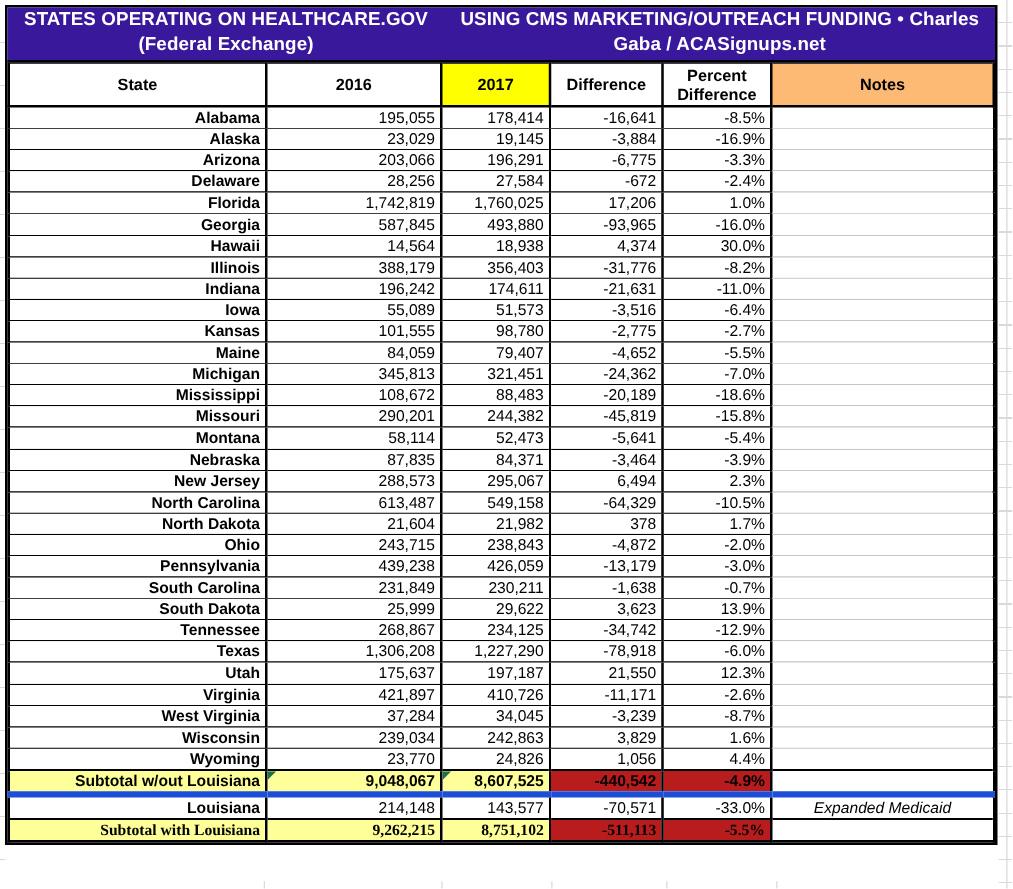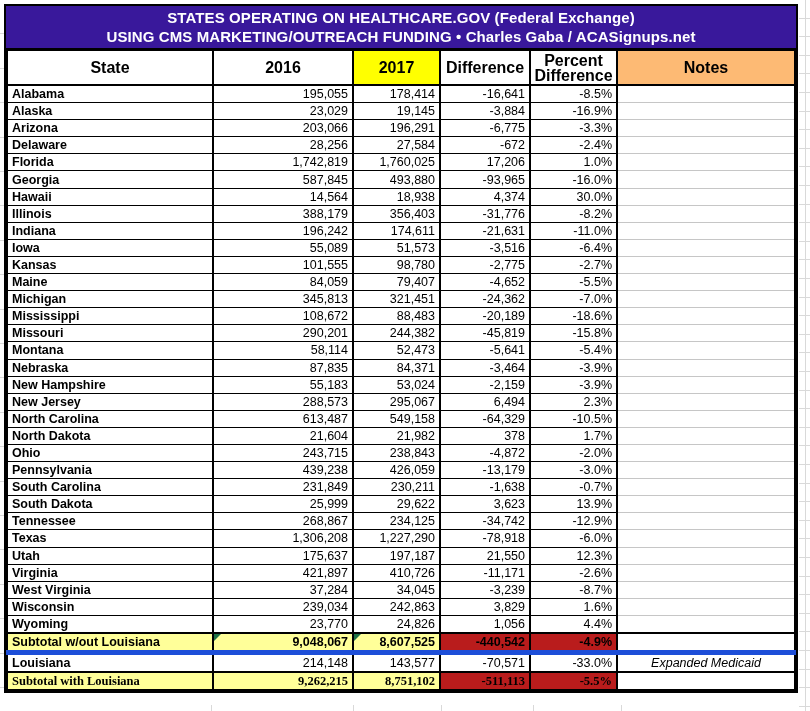--- a/index.html
+++ b/index.html
@@ -15,37 +15,37 @@
   .grid-bottom{position:absolute;left:0;bottom:0;width:810px;height:6px;background:
     linear-gradient(#d9d9d9,#d9d9d9) 211px 0/1px 100% no-repeat,
     linear-gradient(#d9d9d9,#d9d9d9) 353px 0/1px 100% no-repeat,
     linear-gradient(#d9d9d9,#d9d9d9) 441px 0/1px 100% no-repeat,
     linear-gradient(#d9d9d9,#d9d9d9) 533px 0/1px 100% no-repeat,
     linear-gradient(#d9d9d9,#d9d9d9) 621px 0/1px 100% no-repeat;}
 
   .tablewrap{position:absolute;left:4px;top:4px;width:794px;border:2px solid #000;box-sizing:border-box;background:#fff;}
 
   .banner{height:42px;background:#39189B;border-bottom:2px solid #000;color:#fff;
-    display:flex;flex-direction:column;justify-content:center;text-align:center;
+    display:flex;justify-content:center;text-align:center;
     font-weight:bold;font-size:15px;line-height:19.5px;letter-spacing:.1px;}
 
   table{width:100%;border-collapse:collapse;table-layout:fixed;}
   col.c-state{width:206px;} col.c-v2016{width:140px;} col.c-v2017{width:87px;}
   col.c-diff{width:90px;} col.c-pct{width:87px;} col.c-notes{width:auto;}
 
   th{height:33px;padding:0 2px;background:#fff;border:1px solid #000;
     border-left-width:2px;border-right-width:2px;border-top-width:1px;border-bottom:2px solid #000;
-    font-size:16px;font-weight:bold;text-align:center;vertical-align:middle;white-space:pre-line;line-height:15px;}
+    font-size:13px;font-weight:bold;text-align:center;vertical-align:middle;white-space:pre-line;line-height:15px;}
 
   td{position:relative;height:16.1px;padding:0 4px;font-size:12.5px;line-height:16px;
     border-left:2px solid #000;border-right:2px solid #000;border-top:1px solid #000;
     white-space:nowrap;overflow:hidden;vertical-align:middle;background:#fff;color:#000;}
   tbody tr:last-child td{border-bottom:2px solid #000;font-family:Liberation Serif, serif;}
 
-  td.col-state{font-weight:bold;}
+  td.col-state{text-align:right;font-weight:bold;}
   td.col-v2016,td.col-v2017,td.col-diff,td.col-pct{text-align:right;}
   td.col-notes{text-align:center;font-style:italic;border-top:1px solid #c6c6c6;}
 
   tr.subtotal td{font-weight:bold;border-top:2px solid #000;border-bottom:5px solid #1d4ed8;background:#FFFF99;}
   tr.subtotal td.col-diff,tr.subtotal td.col-pct{background:#b91c1c;}
   tr.subtotal td.col-notes{background:#fff;}
 
   .tri{position:absolute;top:0;left:0;width:0;height:0;
     border-top:7px solid #1E7145;border-right:7px solid transparent;}
 </style>
@@ -215,28 +215,20 @@
           </tr>
           <tr class="normal">
             <td class="col-state">Nebraska</td>
             <td class="col-v2016">87,835</td>
             <td class="col-v2017">84,371</td>
             <td class="col-diff">-3,464</td>
             <td class="col-pct">-3.9%</td>
             <td class="col-notes"></td>
           </tr>
           <tr class="normal">
-            <td class="col-state">New Hampshire</td>
-            <td class="col-v2016">55,183</td>
-            <td class="col-v2017">53,024</td>
-            <td class="col-diff">-2,159</td>
-            <td class="col-pct">-3.9%</td>
-            <td class="col-notes"></td>
-          </tr>
-          <tr class="normal">
             <td class="col-state">New Jersey</td>
             <td class="col-v2016">288,573</td>
             <td class="col-v2017">295,067</td>
             <td class="col-diff">6,494</td>
             <td class="col-pct">2.3%</td>
             <td class="col-notes"></td>
           </tr>
           <tr class="normal">
             <td class="col-state">North Carolina</td>
             <td class="col-v2016">613,487</td>

